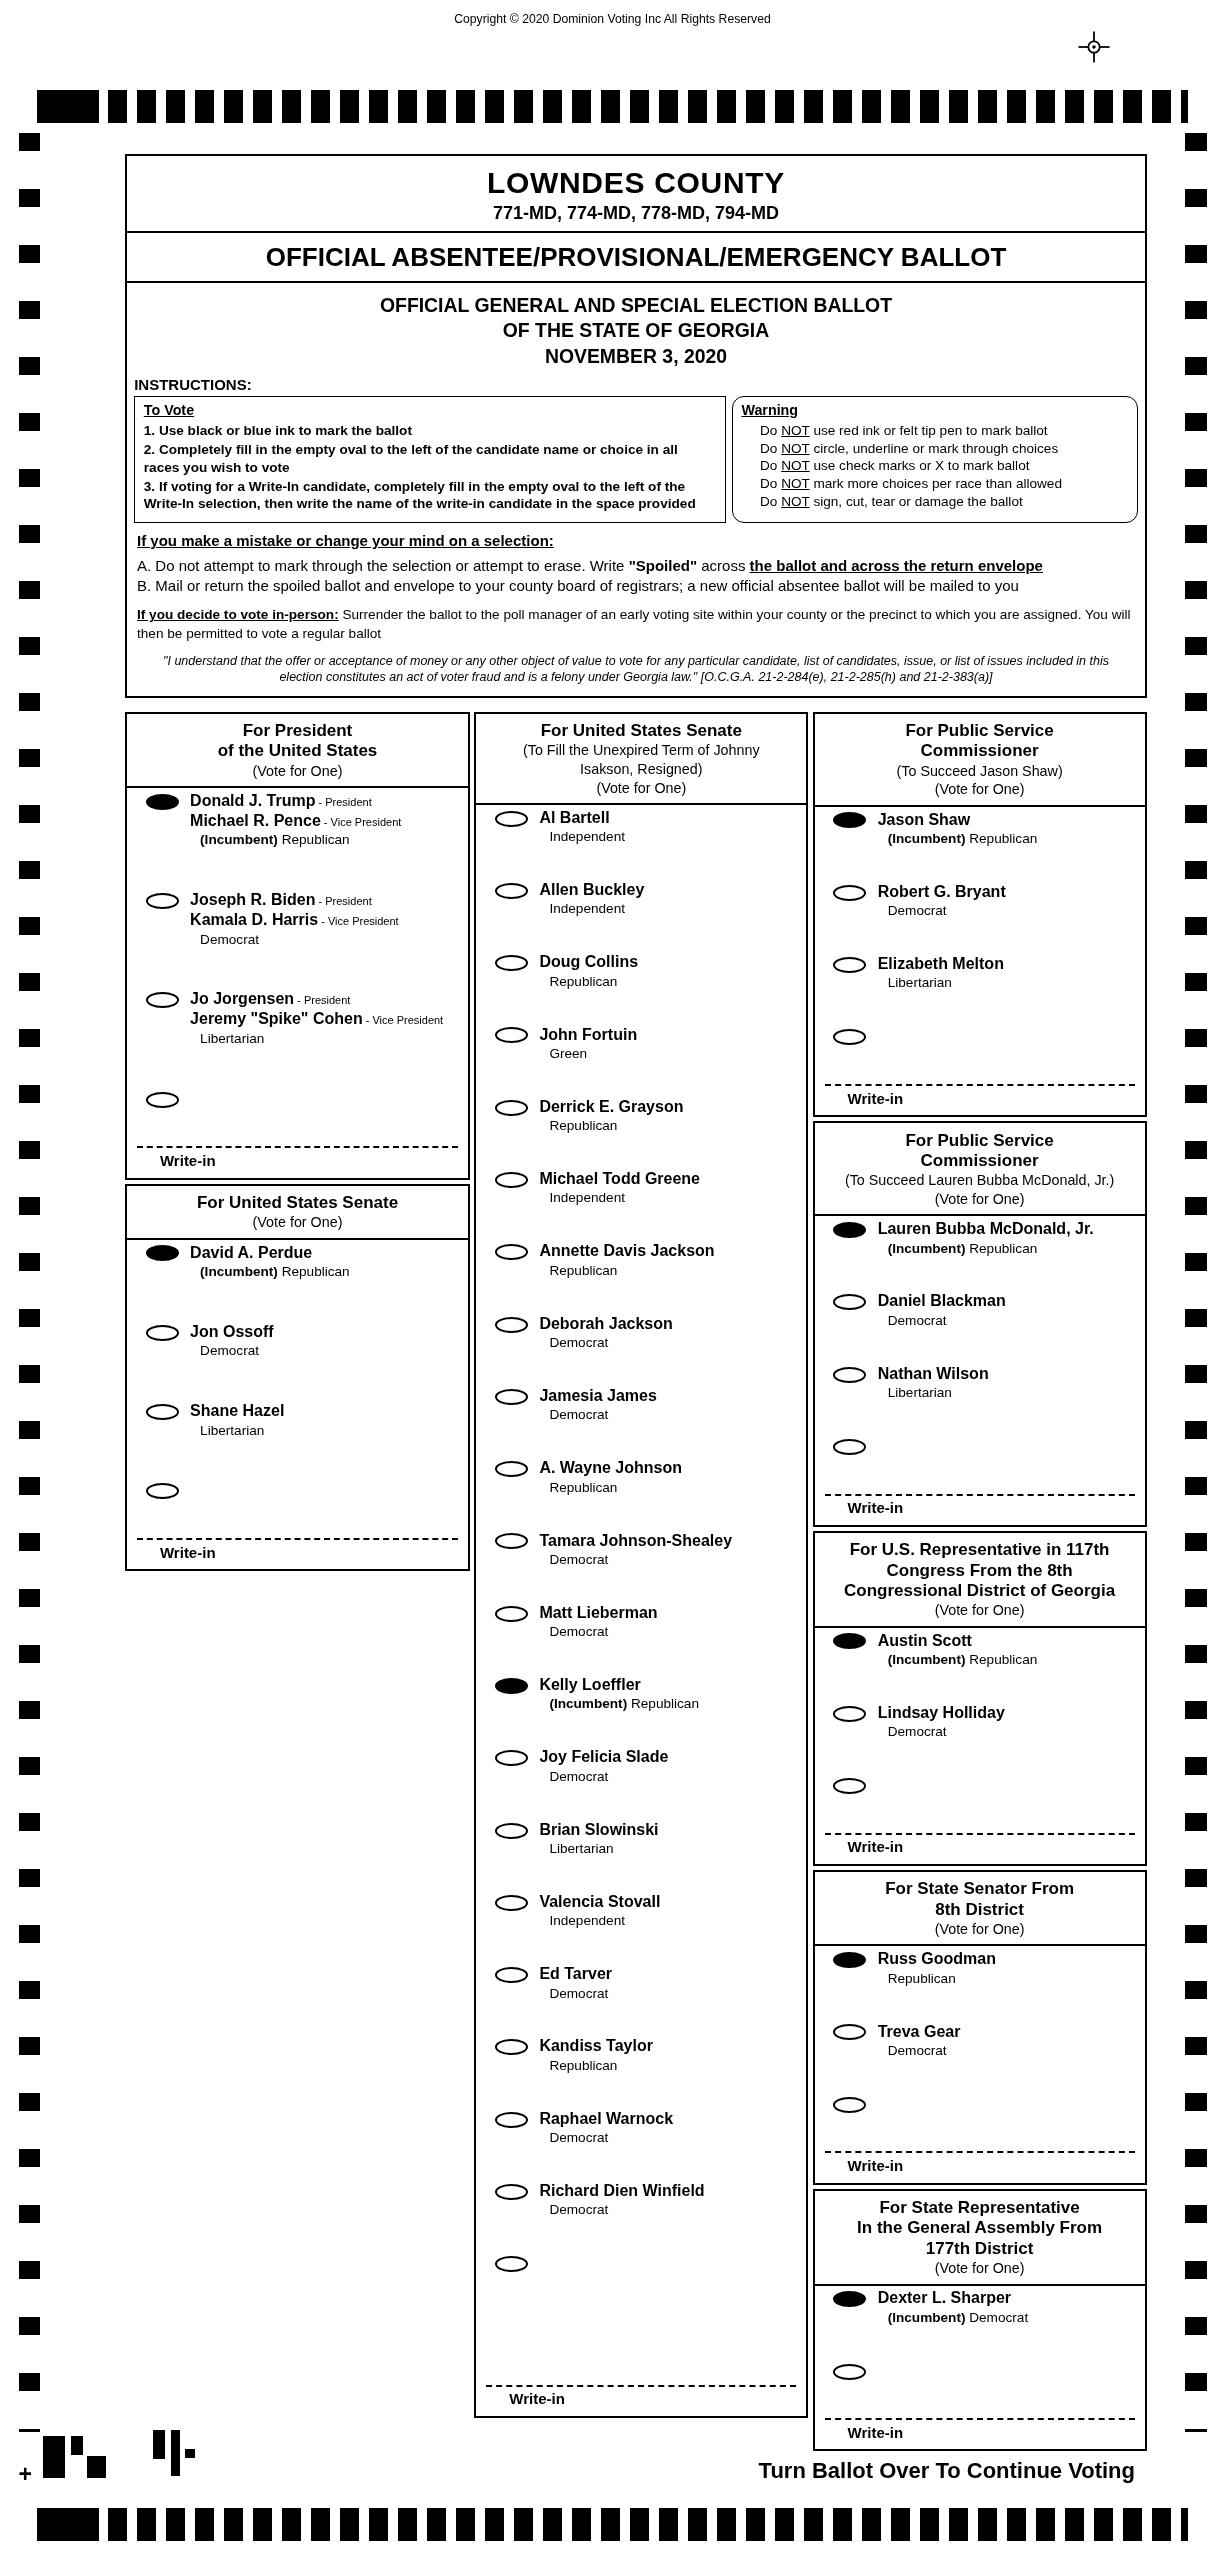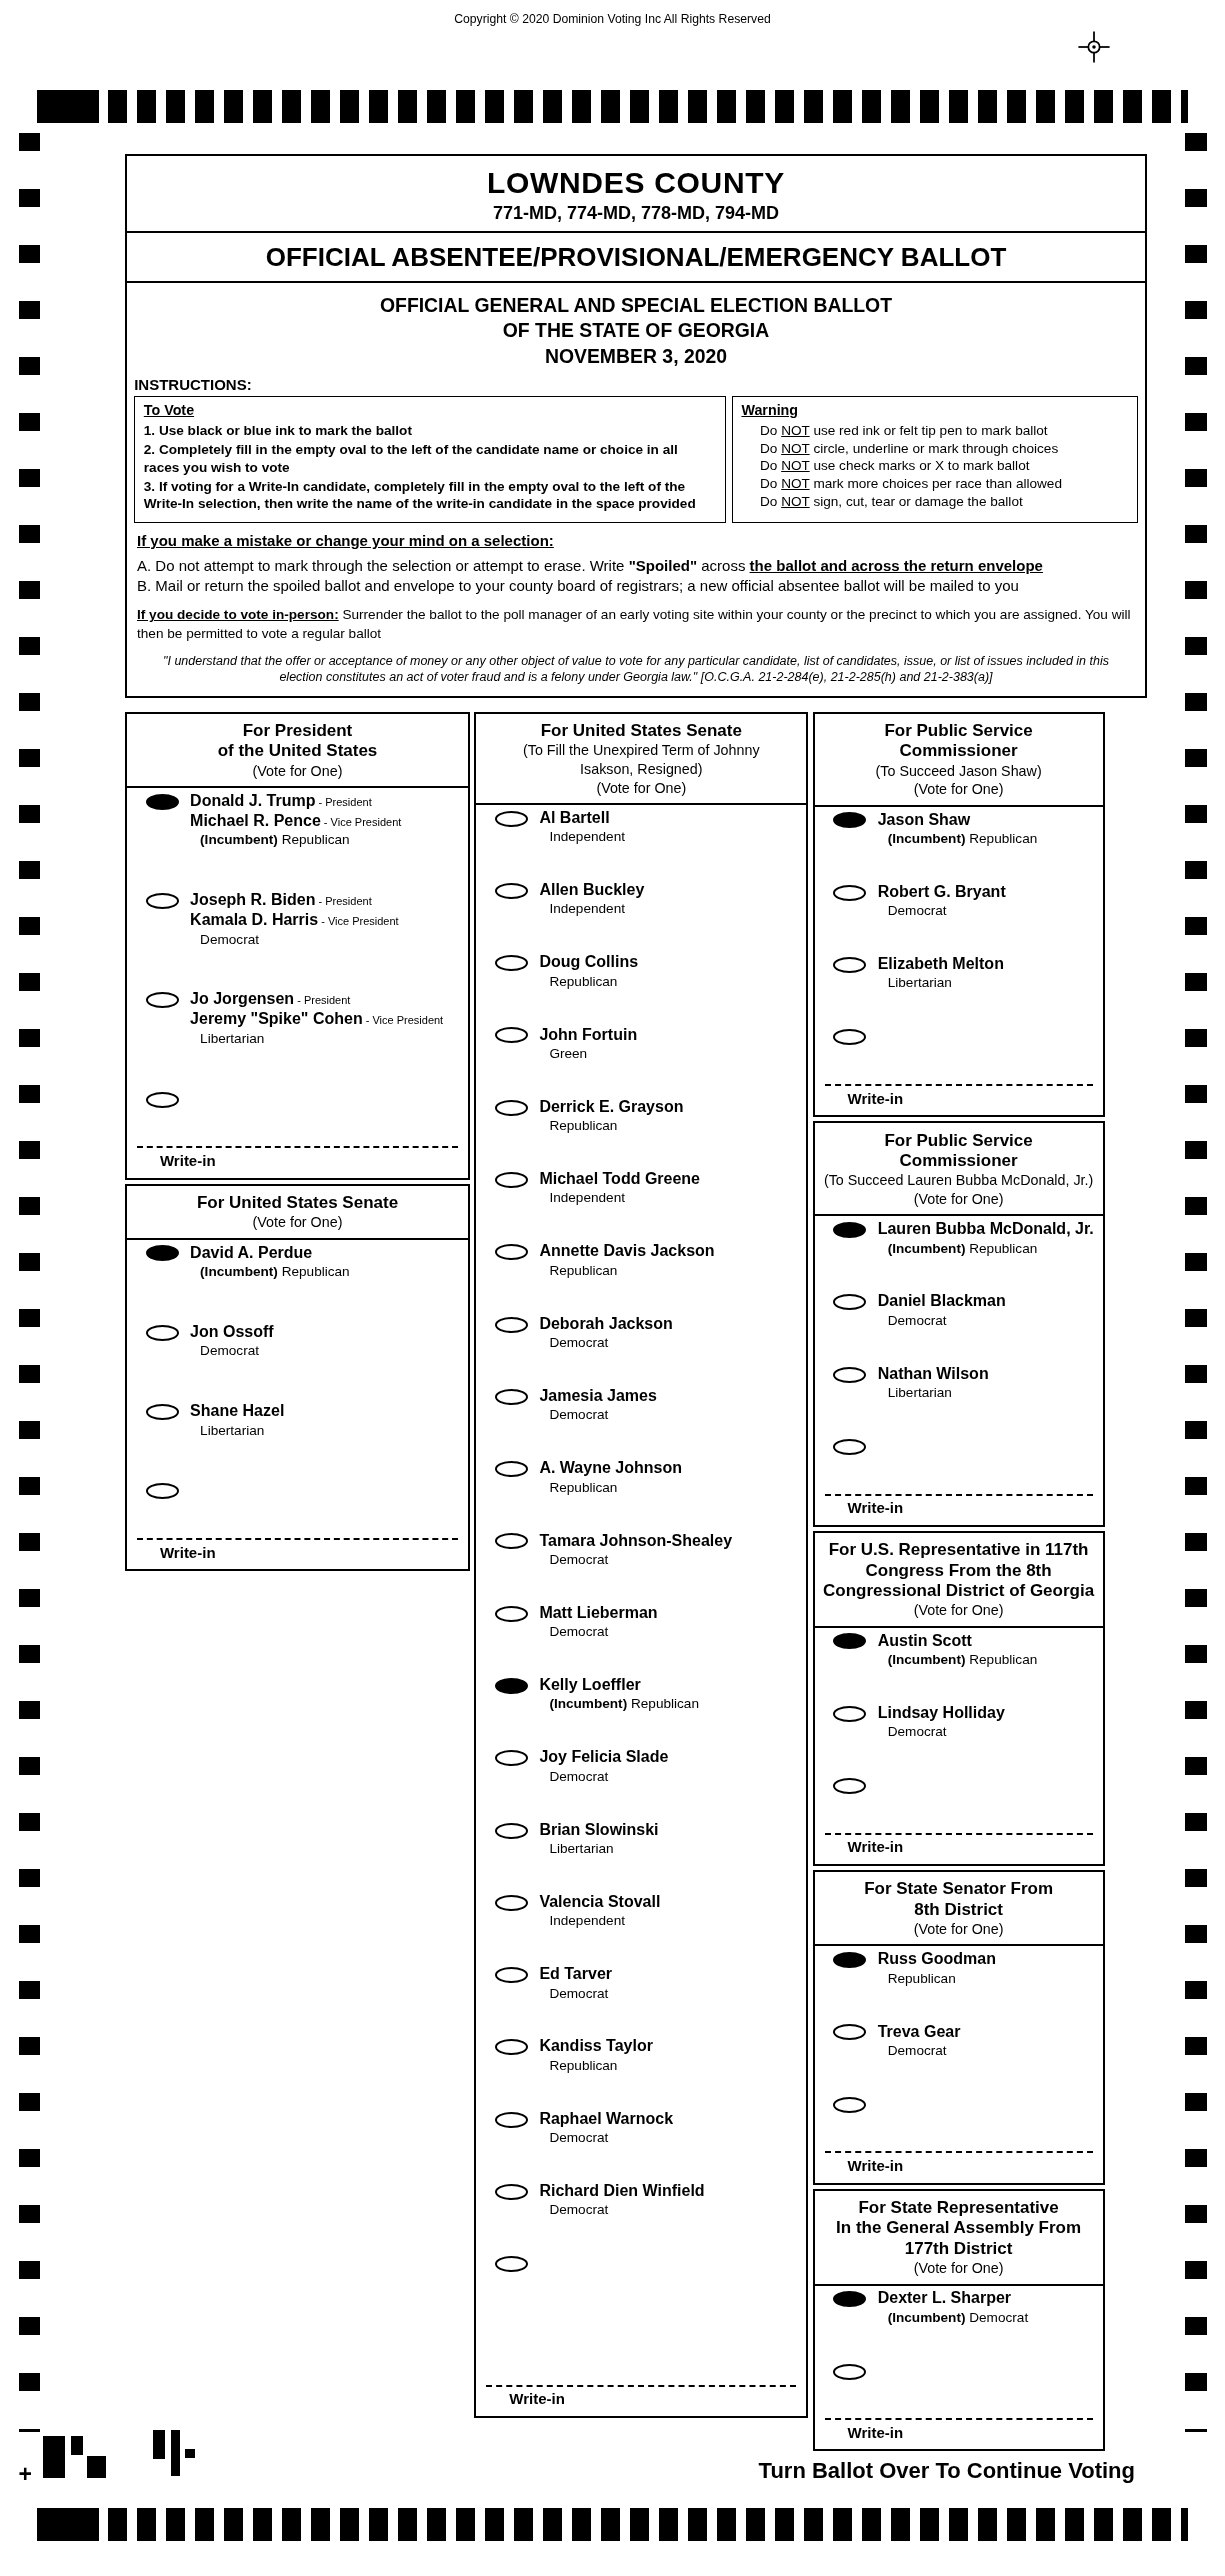--- a/index.html
+++ b/index.html
@@ -44,40 +44,40 @@
   .county-sec { text-align: center; padding: 10px 5.7px 7.2px; border-bottom: 2.2px solid #000; }
   .county { font-size: 30px; font-weight: bold; letter-spacing: 0.7px; }
   .districts { font-size: 18px; font-weight: bold; margin-top: 2.9px; }
   .btype { text-align: center; font-size: 26px; font-weight: bold; padding: 8.6px 5.7px; border-bottom: 2.2px solid #000; }
   .etitle { text-align: center; font-size: 19.4px; font-weight: bold; padding: 10px 5.7px 5.7px; line-height: 1.3; }
   .instr-label { font-size: 15px; font-weight: bold; margin: 1.4px 0 2.9px 7.2px; }
 
   .instr-row { display: flex; gap: 6px; padding: 0 7.2px; }
   .instr-box { border: 1.4px solid #000; padding: 4.3px 8.6px 7.2px; font-size: 13.6px; line-height: 1.3; }
   .instr-box.to-vote { flex: 1.48; }
-  .instr-box.warning { flex: 1; }
+  .instr-box.warning { flex: 1; border-radius: 12px; }
   .instr-title { font-size: 14.3px; font-weight: bold; text-decoration: underline; margin-bottom: 2.2px; }
   .tv-item { font-weight: bold; margin-bottom: 1.4px; }
   .warn-item { padding-left: 18.6px; }
   .u { text-decoration: underline; }
   .u-b { font-weight: bold; text-decoration: underline; }
   .b { font-weight: bold; }
 
   .mistake { padding: 8.6px 10px 0; font-size: 15px; line-height: 1.35; }
   .mistake .u-b-title { font-weight: bold; text-decoration: underline; display: block; margin-bottom: 4.3px; }
   .inperson { padding: 10px 10px 0; font-size: 13.6px; line-height: 1.35; }
   .inperson .u-b-title { font-weight: bold; text-decoration: underline; }
   .fraud { padding: 10px 18.6px 10px; font-size: 12.5px; font-style: italic; text-align: center; line-height: 1.3; }
 
   
   .columns { display: flex; gap: 4.3px; margin-top: 14.3px; height: 1706px; align-items: stretch; }
   .col { display: flex; flex-direction: column; }
   .col1 { width: 345px; }
   .col2 { width: 334px; }
-  .col3 { width: 292px; }
+  .col3 { width: 334px; }
 
   .special-banner {
     border: 2.2px solid #000; text-align: center; font-weight: bold;
     font-size: 19.4px; padding: 6.5px 2.9px; margin-bottom: 4.3px; flex: none;
   }
   .contest { border: 2.2px solid #000; margin-bottom: 4.3px; display: flex; flex-direction: column; }
   .col2 .contest:last-child, .col3 .contest:last-child { flex: 1; margin-bottom: 0; }
 
   .contest-header { border-bottom: 2.2px solid #000; text-align: center; padding: 7.2px 4.3px 5.7px; }
   .c-title { font-size: 17px; font-weight: bold; line-height: 1.2; }

